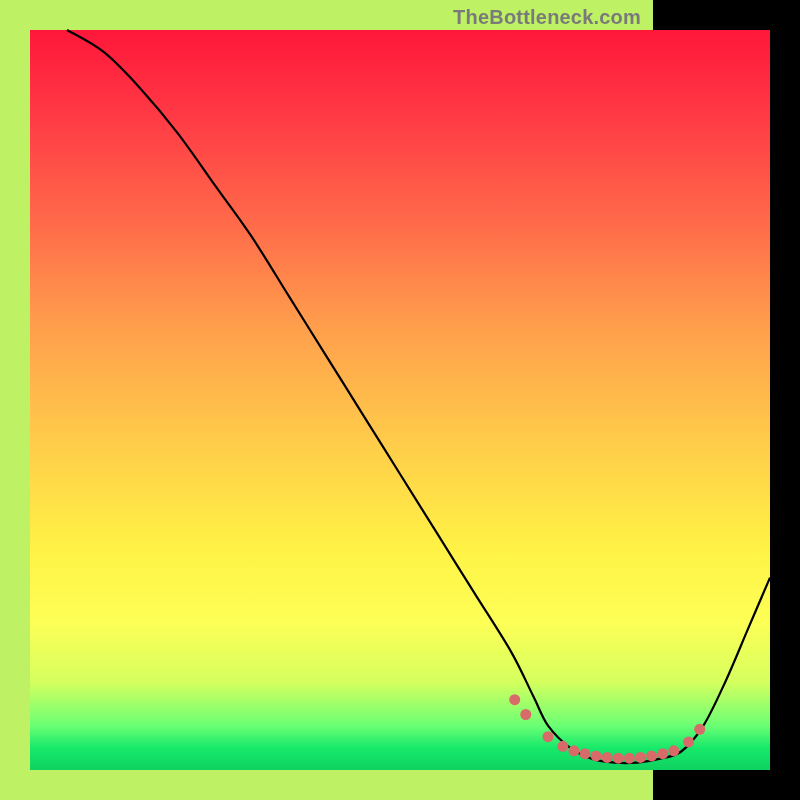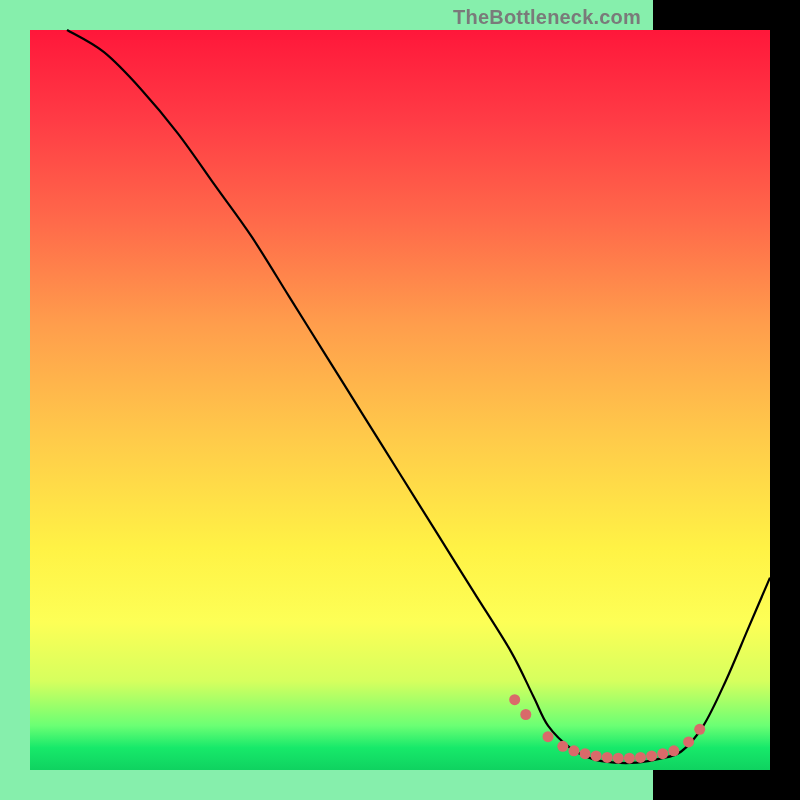--- a/index.html
+++ b/index.html
@@ -7,21 +7,21 @@
     padding: 0;
     width: 800px;
     height: 800px;
     background: #000;
     overflow: hidden;
   }
   .chart-wrap {
     position: relative;
     width: 653px;
     height: 800px;
-    background: #86efac;
+    background: #bef264;
   }
   .plot-area {
     position: absolute;
     left: 30px;
     top: 30px;
     width: 740px;
     height: 740px;
     
     background: linear-gradient(
       to bottom,

